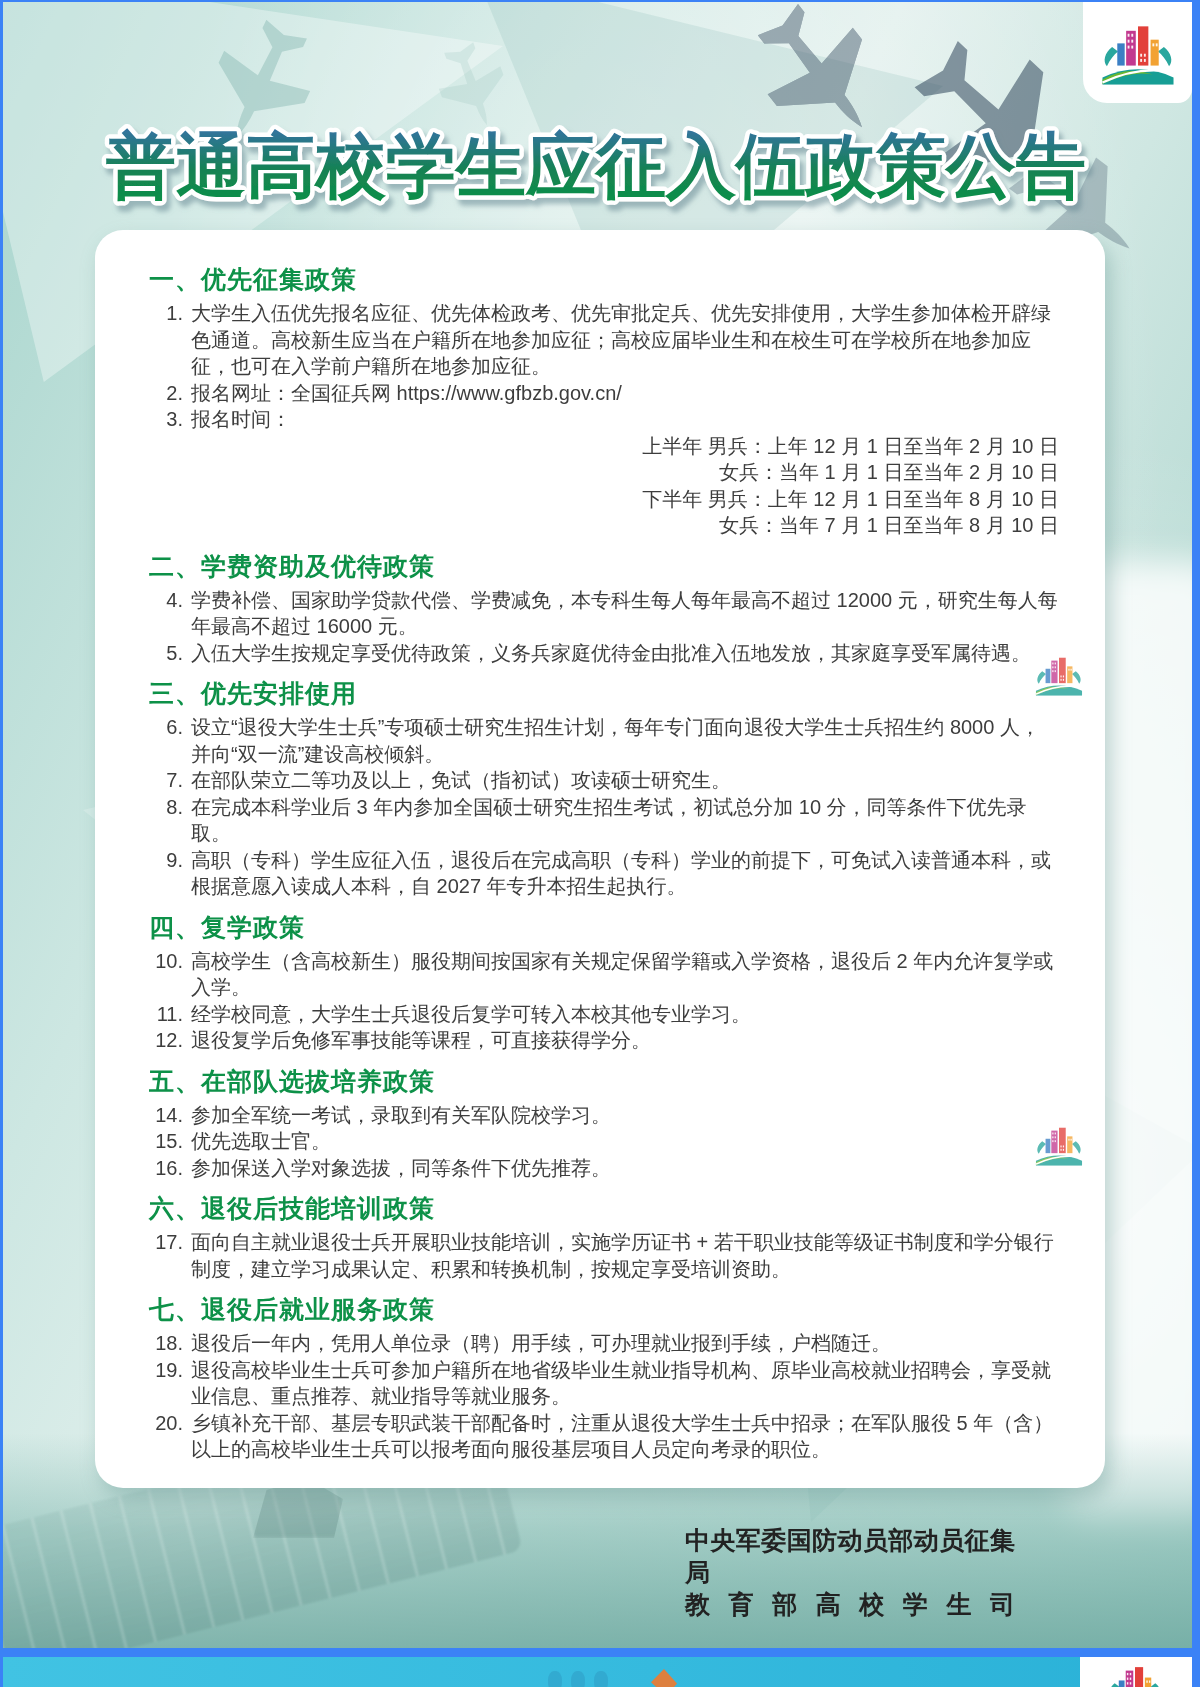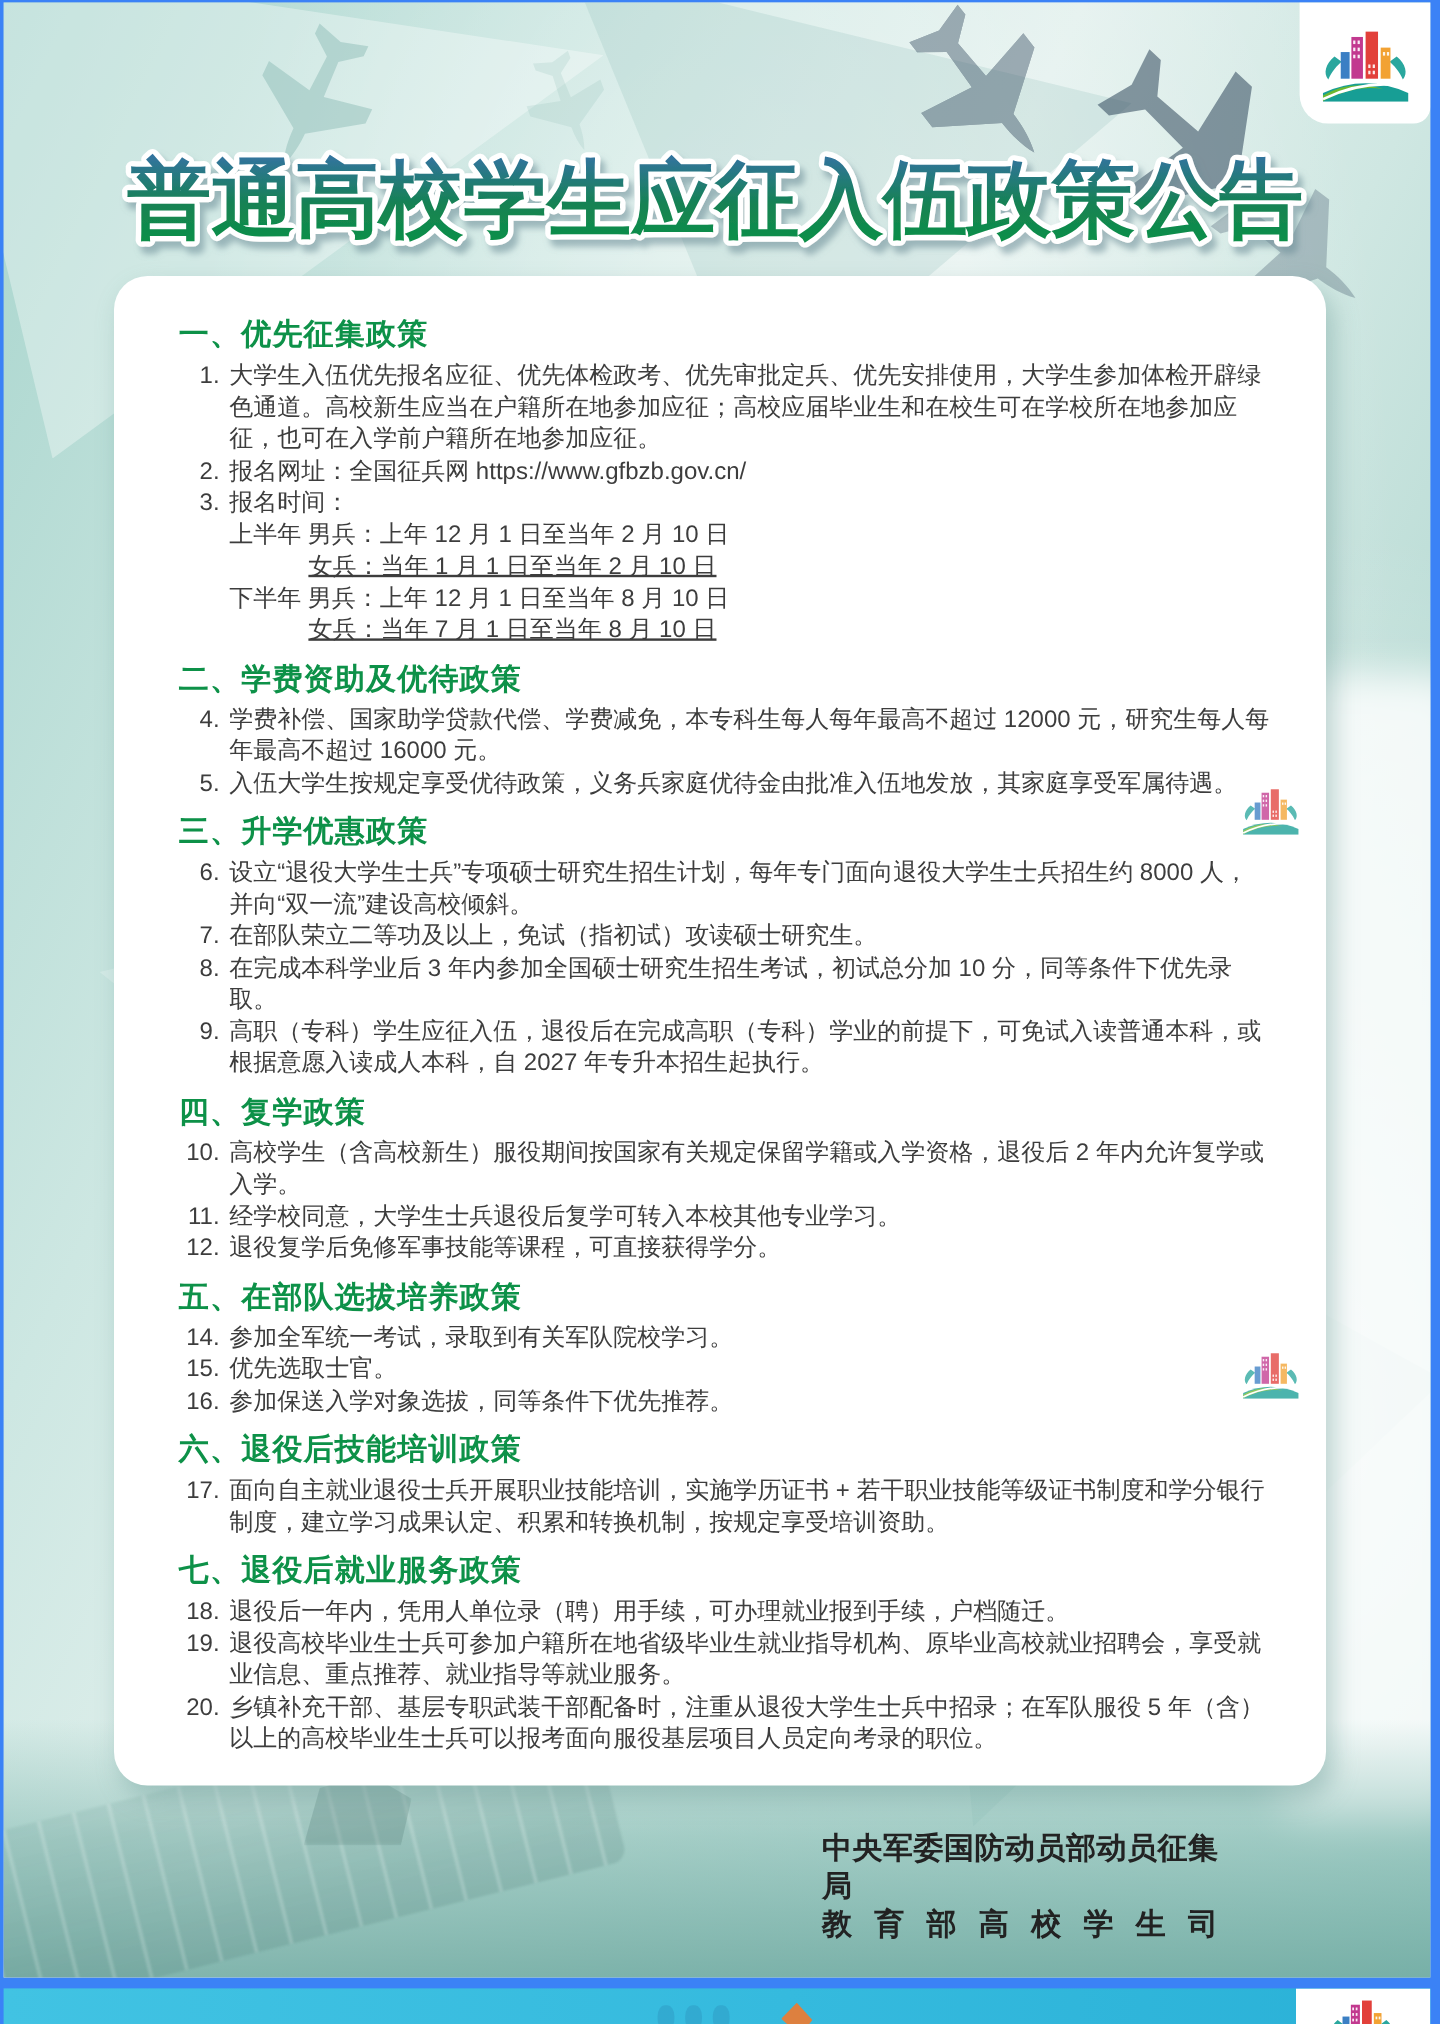--- a/index.html
+++ b/index.html
@@ -45,22 +45,22 @@
       border-radius:0 0 14px 24px;display:flex;align-items:center;justify-content:center;}
   
   .card{position:absolute;left:92px;top:228px;width:1010px;height:1258px;background:#ffffff;
       border-radius:28px;box-shadow:6px 10px 20px rgba(100,150,144,.4);
       padding:34px 46px 14px 54px;box-sizing:border-box;overflow:hidden;}
   .sec-heading{margin:12px 0 5px 0;font-size:25px;line-height:31px;font-weight:bold;color:#0d9148;letter-spacing:1px;}
   section.sec:first-child .sec-heading{margin-top:0;}
   .item-row{display:flex;align-items:flex-start;font-size:20px;line-height:26.5px;color:#3d3d3d;}
   .item-num{flex:0 0 34px;width:34px;text-align:right;margin-right:8px;}
   .item-body{flex:1;}
-  .subline{font-size:20px;line-height:26.5px;color:#3d3d3d;}
-  .subline.indent{padding-left:66px;text-decoration:underline;}
+  .subline{font-size:20px;line-height:26.5px;color:#3d3d3d;text-align:right;}
+  .subline.indent{padding-left:66px;}
   
   .wm{position:absolute;opacity:.85;}
   .wm1{left:1032px;top:652px;}
   .wm2{left:1032px;top:1122px;}
   
   .footer{position:absolute;left:682px;top:1522px;width:330px;color:#222;font-weight:bold;
       font-size:25px;line-height:32px;}
   .footer div{text-align:justify;text-align-last:justify;}
   
   .page2{position:absolute;left:3px;top:1657px;width:1189px;height:30px;overflow:hidden;
@@ -200,21 +200,21 @@
   <div class="item-row">
     <span class="item-num">5.</span>
     <div class="item-body">
       <span class="item-text">入伍大学生按规定享受优待政策，义务兵家庭优待金由批准入伍地发放，其家庭享受军属待遇。</span>
     </div>
   </div>
 </div>
   </section>
 
   <section class="sec">
-    <h2 class="sec-heading">三、升学优惠政策</h2>
+    <h2 class="sec-heading">三、优先安排使用</h2>
     <div class="sec-items">
   <div class="item-row">
     <span class="item-num">6.</span>
     <div class="item-body">
       <span class="item-text">设立“退役大学生士兵”专项硕士研究生招生计划，每年专门面向退役大学生士兵招生约 8000 人，并向“双一流”建设高校倾斜。</span>
     </div>
   </div>
 
   <div class="item-row">
     <span class="item-num">7.</span>

